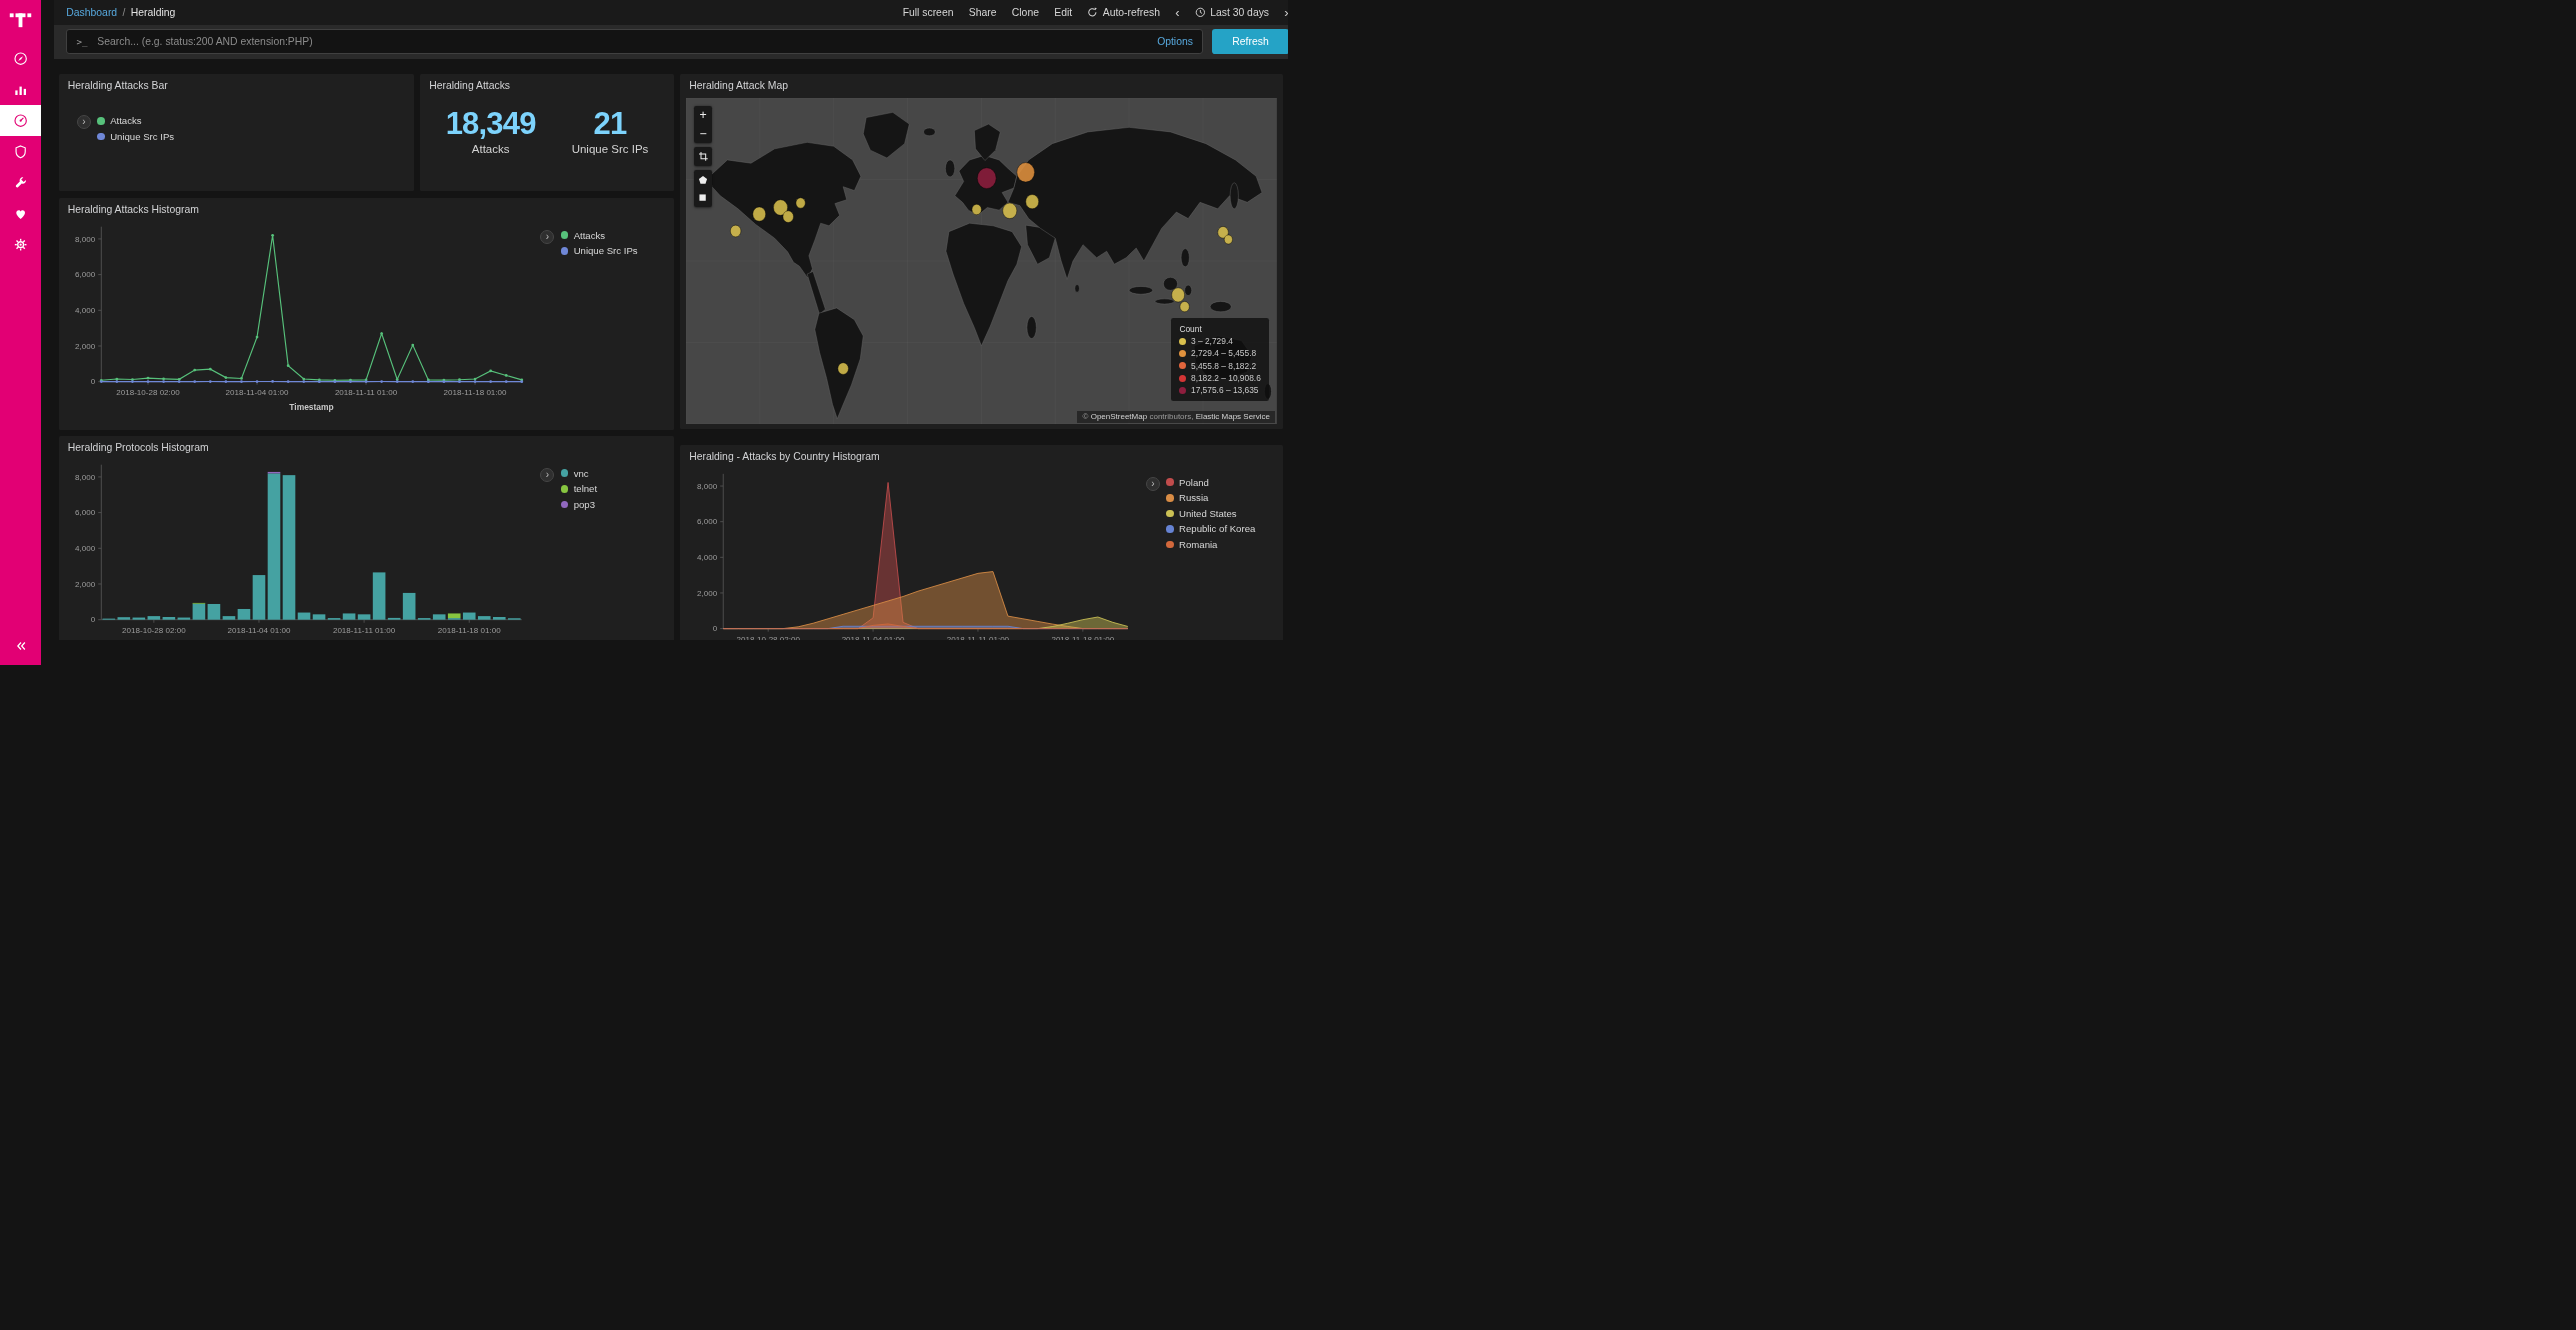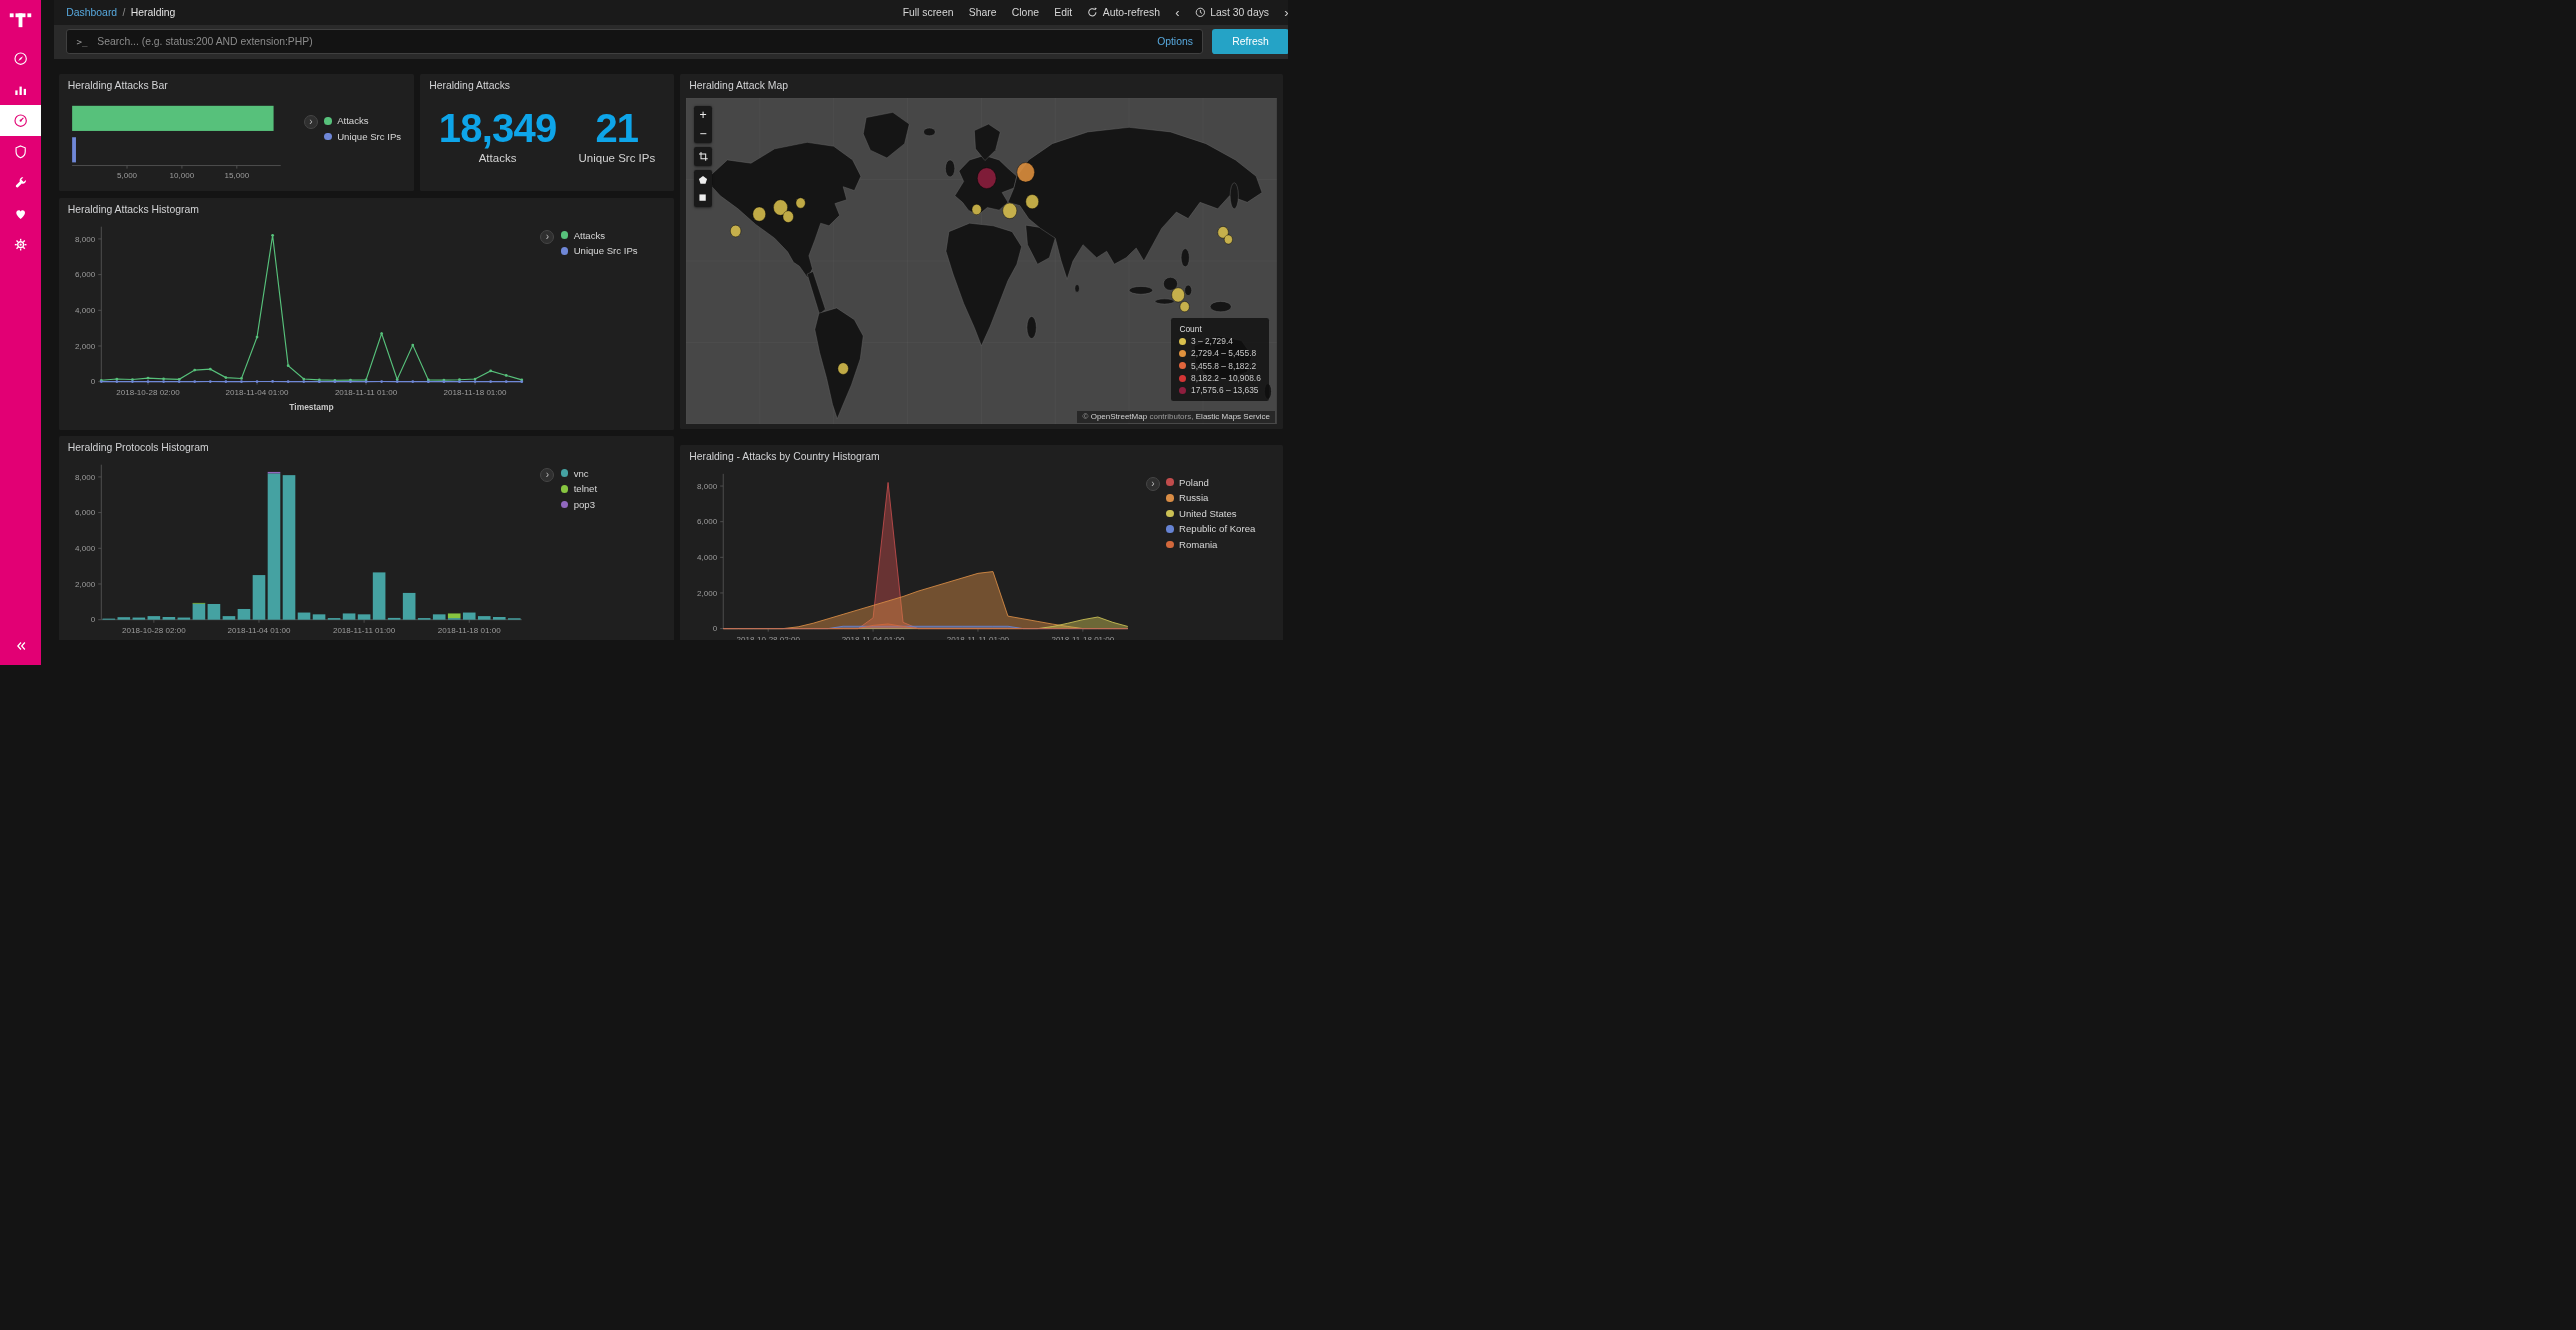--- a/index.html
+++ b/index.html
@@ -59,21 +59,21 @@
 
   #p-bar .chart-mount{width:227px;height:86px;margin-top:3.1px;}
   #p-bar .plegend{margin-left:10.7px;margin-top:20px;}
   #p-hist .chart-mount,#p-proto .chart-mount{width:465px;height:198px;}
   #p-country .chart-mount{width:449px;height:198px;}
   .hist-legend{margin-left:9.2px;margin-top:10.7px;}
 
   
   .metrics{display:flex;justify-content:space-around;align-items:center;padding:10.7px 7.7px 0;}
   .metric{text-align:center;}
-  .mval{font-size:40px;font-weight:bold;color:#0ea5e9;letter-spacing:-0.8px;}
+  .mval{font-size:31px;font-weight:bold;color:#7dd3fc;letter-spacing:-0.8px;}
   .mlab{font-size:11.5px;color:#d3d3d3;margin-top:1.5px;}
 
   
   .plegend{display:flex;gap:6.1px;flex:none;}
   .ltoggle{width:14px;height:14px;border-radius:50%;background:#2f2f2f;border:0.8px solid #454545;color:#bbb;
     display:flex;align-items:center;justify-content:center;font-size:10px;cursor:pointer;flex:none;padding-bottom:0.8px;}
   .lrows{display:flex;flex-direction:column;gap:4.6px;}
   .lrow{display:flex;align-items:center;gap:5.4px;font-size:9.6px;color:#d8d8d8;cursor:pointer;white-space:nowrap;}
   .ldot{width:7.7px;height:7.7px;border-radius:50%;flex:none;}
 
@@ -219,31 +219,20 @@
     </div>
     <button class="qrefresh">Refresh</button>
   </div>
 
 
   <div class="dash">
 
     <section class="panel" id="p-bar">
       <div class="ptitle">Heralding Attacks Bar</div>
       <div class="pbody-row">
-        <div class="chart-mount"><svg width="227" height="86" viewBox="0 0 296 112">
-              <line x1="8" y1="88" x2="280" y2="88" stroke="#5c5c5c"></line>
-              <line x1="79.57894736842105" y1="88" x2="79.57894736842105" y2="92" stroke="#5c5c5c"></line>
-              <text x="79.57894736842105" y="104" text-anchor="middle" fill="#9c9c9c" font-size="10.5">5,000</text>
-              <line x1="151.1578947368421" y1="88" x2="151.1578947368421" y2="92" stroke="#5c5c5c"></line>
-              <text x="151.1578947368421" y="104" text-anchor="middle" fill="#9c9c9c" font-size="10.5">10,000</text>
-              <line x1="222.73684210526315" y1="88" x2="222.73684210526315" y2="92" stroke="#5c5c5c"></line>
-              <text x="222.73684210526315" y="104" text-anchor="middle" fill="#9c9c9c" font-size="10.5">15,000</text>
-              <rect x="8" y="10.100000000000001" width="262.6804210526316" height="32.800000000000004" fill="#57c17b"></rect>
-              <rect x="8" y="51.1" width="5" height="32.800000000000004" fill="#6f87d7"></rect>
-            </svg></div>
         <div class="plegend">
             <div class="ltoggle">›</div>
             <div class="lrows">
               <div class="lrow">
                 <span class="ldot" style="background:#57c17b"></span>
                 <span>Attacks</span>
               </div>
               <div class="lrow">
                 <span class="ldot" style="background:#6f87d7"></span>
                 <span>Unique Src IPs</span>

